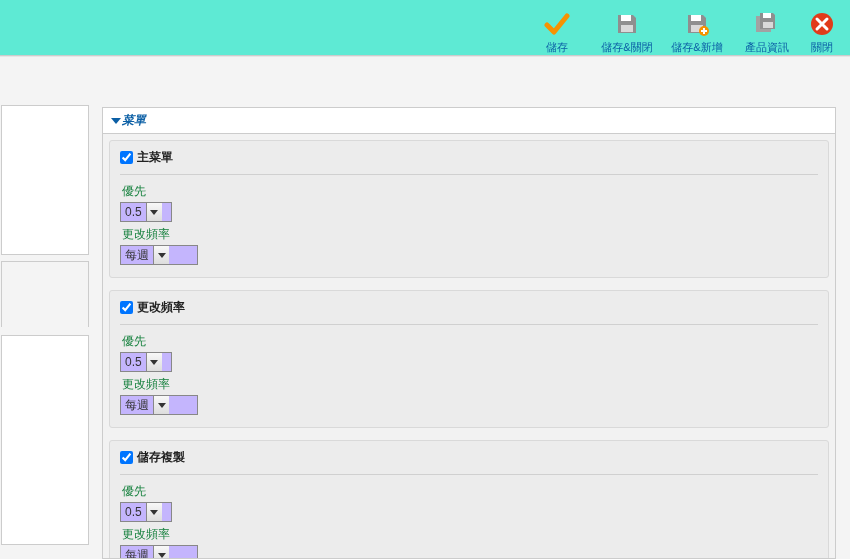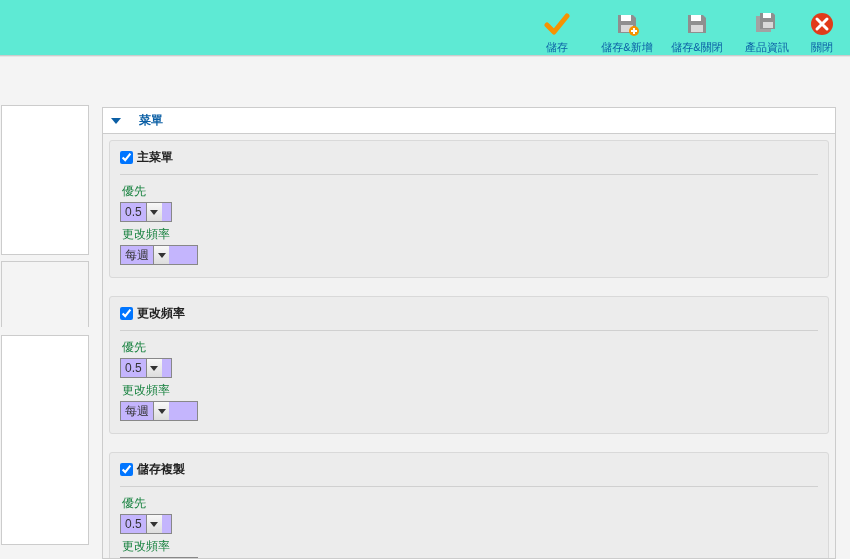--- a/index.html
+++ b/index.html
@@ -67,37 +67,38 @@
   }
   .section-header {
     background: #fff;
     border-bottom: 1px solid #ccc;
     padding: 4px 8px;
     color: #0b5fa5;
     font-weight: bold;
     font-size: 12px;
     display:flex;
     align-items:center;
-    gap:18px;
+    gap:1px;
+    font-style:italic;
   }
   .disclose {
     width:0; height:0;
     border-left:5px solid transparent;
     border-right:5px solid transparent;
     border-top:6px solid #0b5fa5;
   }
   .panel-body {
     background: #f2f2f2;
     padding: 6px 6px 0 6px;
   }
   .group {
     background: #ececec;
     border: 1px solid #d9d9d9;
     border-radius: 3px;
-    margin-bottom: 18px;
+    margin-bottom: 12px;
     padding: 8px 10px 12px 10px;
   }
   .group-title {
     font-weight: bold;
     color: #222;
     display: flex;
     align-items: center;
     gap: 4px;
     margin-bottom: 8px;
   }
@@ -151,35 +152,35 @@
         </svg>
     </div>
     <div class="tb-label">儲存</div>
   </div>
   <div class="tb-btn">
     <div class="tb-icon">
       <svg width="24" height="24" viewBox="0 0 24 24">
           <path d="M3 3h15l3 3v15H3z" fill="#8f8f8f"></path>
           <rect x="6" y="3" width="10" height="6" fill="#fff"></rect>
           <rect x="6" y="13" width="12" height="7" fill="#d9d9d9"></rect>
-          <circle cx="19" cy="19" r="5" fill="#f79200"></circle>
-          <path d="M19 16v6M16 19h6" stroke="#fff" stroke-width="2"></path>
-        </svg>
-    </div>
-    <div class="tb-label">儲存&amp;新增</div>
+        </svg>
+    </div>
+    <div class="tb-label">儲存&amp;關閉</div>
   </div>
   <div class="tb-btn">
     <div class="tb-icon">
       <svg width="24" height="24" viewBox="0 0 24 24">
           <path d="M3 3h15l3 3v15H3z" fill="#8f8f8f"></path>
           <rect x="6" y="3" width="10" height="6" fill="#fff"></rect>
           <rect x="6" y="13" width="12" height="7" fill="#d9d9d9"></rect>
-        </svg>
-    </div>
-    <div class="tb-label">儲存&amp;關閉</div>
+          <circle cx="19" cy="19" r="5" fill="#f79200"></circle>
+          <path d="M19 16v6M16 19h6" stroke="#fff" stroke-width="2"></path>
+        </svg>
+    </div>
+    <div class="tb-label">儲存&amp;新增</div>
   </div>
   <div class="tb-btn">
     <div class="tb-icon">
       <svg width="26" height="24" viewBox="0 0 26 24">
           <path d="M2 4h13l2 2v14H2z" fill="#a2a2a2"></path>
           <path d="M6 1h13l2 2v14H6z" fill="#8f8f8f"></path>
           <rect x="9" y="1" width="8" height="5" fill="#fff"></rect>
           <rect x="9" y="10" width="10" height="6" fill="#d9d9d9"></rect>
         </svg>
     </div>

